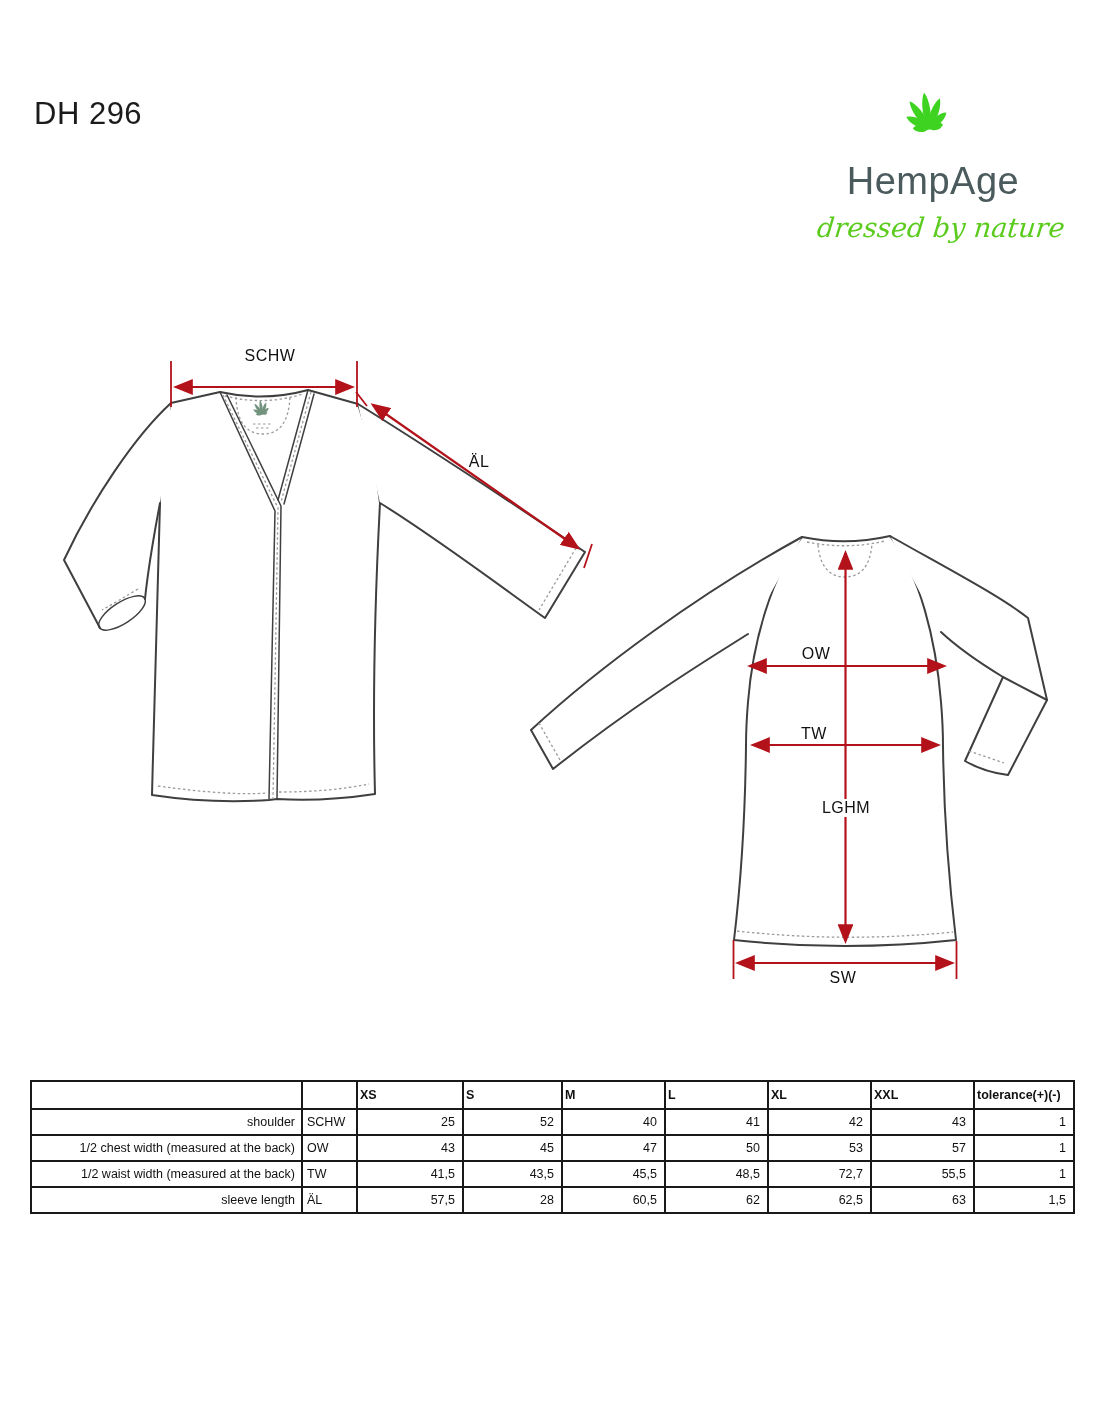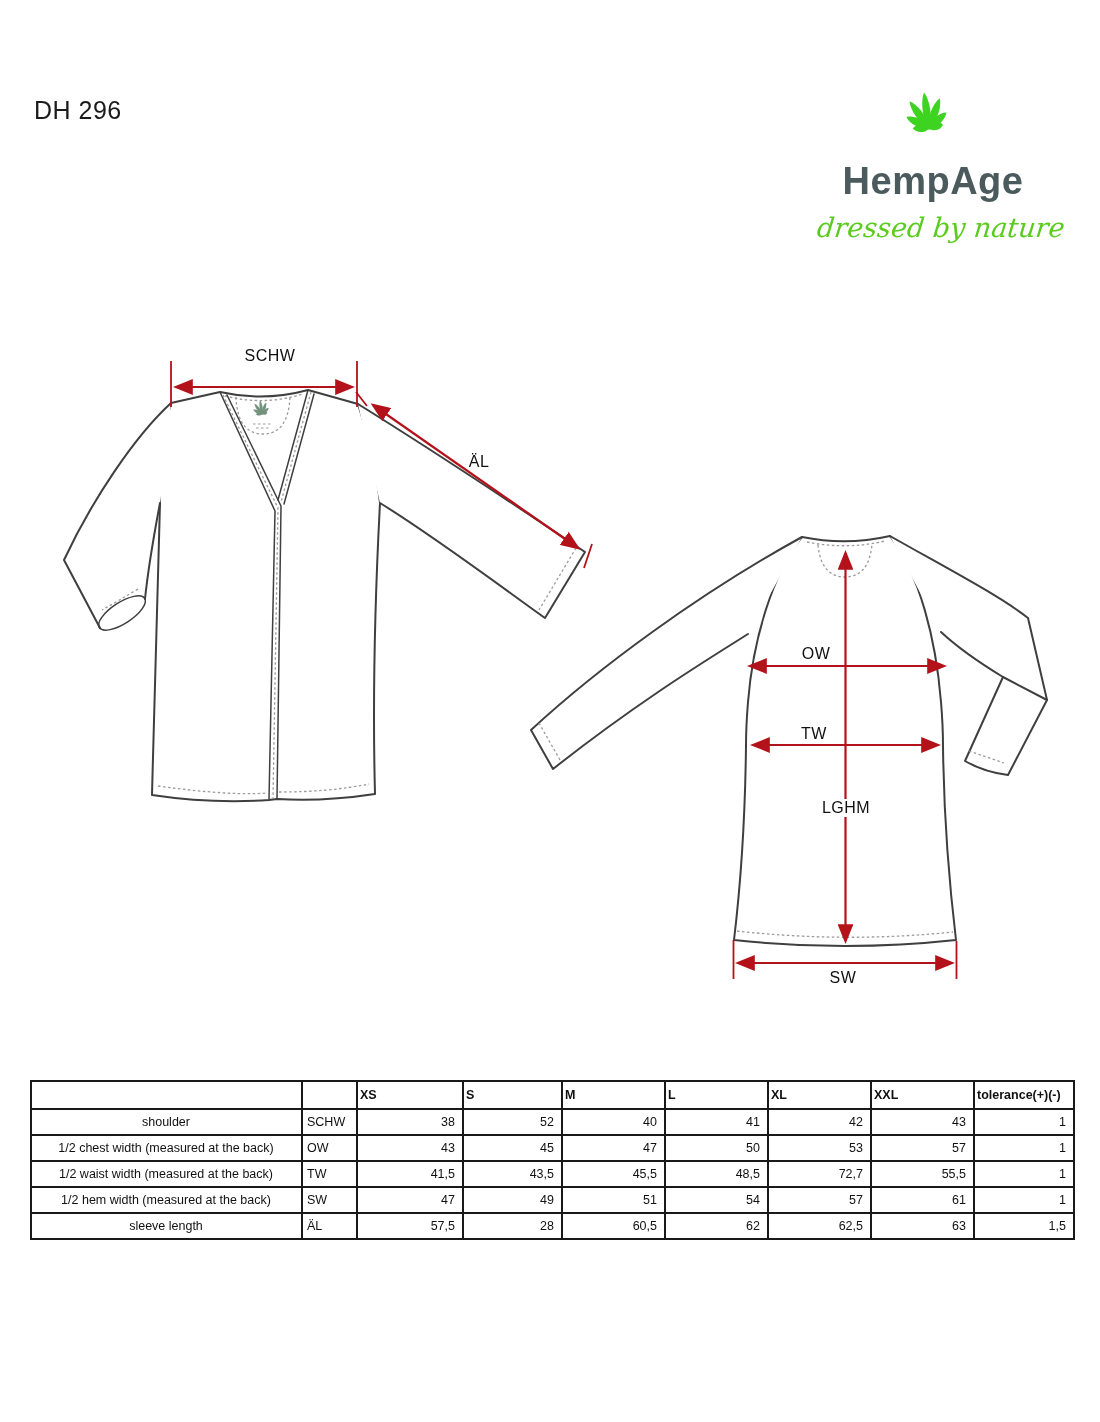--- a/index.html
+++ b/index.html
@@ -4,23 +4,23 @@
 <style>
   :root{
     --accent-red:#b4121a; --leaf-green:#3ed321; --tagline-green:#5bcc1e;
     --brand-gray:#4b5a5c; --outline-gray:#3f3f3f; --stitch-gray:#9a9a9a;
     --table-border:#191919;
   }
   html,body{margin:0;padding:0;background:#fff;}
   body{width:1100px;height:1422px;position:relative;overflow:hidden;
        font-family:"Liberation Sans",sans-serif;color:#1b1b1b;}
   .abs{position:absolute;}
-  #page-title{left:34px;top:96px;font-size:25px;letter-spacing:.5px;color:#1b1b1b;}
+  #page-title{left:34px;top:96px;font-size:31px;letter-spacing:.5px;color:#1b1b1b;}
   #brand-name{left:933px;top:160px;transform:translateX(-50%);font-size:38px;
-              font-weight:700;letter-spacing:.5px;color:var(--brand-gray);white-space:nowrap;}
+              font-weight:400;letter-spacing:.5px;color:var(--brand-gray);white-space:nowrap;}
   #brand-tagline{left:941px;top:212px;transform:translateX(-50%) skewX(-6deg);
               font-size:27px;font-style:italic;color:var(--tagline-green);
               font-family:"DejaVu Serif",serif;white-space:nowrap;}
   .mlabel{position:absolute;transform:translate(-50%,-50%);font-size:16px;
           letter-spacing:.5px;color:#111;white-space:nowrap;}
   #lghm-label{background:#fff;padding:0 4px;}
   svg{position:absolute;left:0;top:0;}
   .oline{fill:none;stroke:var(--outline-gray);stroke-width:2;stroke-linecap:round;stroke-linejoin:round;}
   .thin{stroke-width:1.5;}
   .ofill{fill:#fff;stroke:var(--outline-gray);stroke-width:2;stroke-linejoin:round;}
@@ -28,21 +28,21 @@
   .dash{fill:none;stroke:var(--stitch-gray);stroke-width:1.3;stroke-dasharray:2.5 2.5;}
   .red{stroke:var(--accent-red);stroke-width:2.2;fill:none;}
   .red-thin{stroke:var(--accent-red);stroke-width:1.8;fill:none;}
   .red-fill{fill:var(--accent-red);}
   .leaf{fill:var(--leaf-green);}
   #size-table{position:absolute;left:30px;top:1080px;width:1043px;border-collapse:collapse;
               table-layout:fixed;font-size:12.5px;color:#111;}
   #size-table th,#size-table td{border:2px solid var(--table-border);height:24px;
               padding:0 6px;overflow:hidden;white-space:nowrap;}
   #size-table thead th{height:26px;font-weight:bold;text-align:left;padding:0 2px;font-size:12.5px;}
-  #size-table td.lbl{text-align:center;padding-left:5px;}
+  #size-table td.lbl{text-align:right;padding-left:5px;}
   #size-table td.code{text-align:left;padding-left:4px;}
   #size-table td.num{text-align:right;padding-right:7px;}
 </style>
 </head>
 <body>
 
 <svg width="1100" height="1422" viewBox="0 0 1100 1422">
   <defs>
     <marker id="arr" viewBox="0 0 10 8" refX="8.5" refY="4" markerWidth="9" markerHeight="7.2" orient="auto-start-reverse">
         <path d="M0,0 L10,4 L0,8 Z" class="red-fill"></path>
@@ -155,21 +155,21 @@
       <th>L</th>
       <th>XL</th>
       <th>XXL</th>
       <th>tolerance(+)(-)</th>
     </tr>
   </thead>
   <tbody>
     <tr>
       <td class="lbl">shoulder</td>
       <td class="code">SCHW</td>
-      <td class="num">38</td>
+      <td class="num">25</td>
       <td class="num">52</td>
       <td class="num">40</td>
       <td class="num">41</td>
       <td class="num">42</td>
       <td class="num">43</td>
       <td class="num">1</td>
     </tr>
     <tr>
       <td class="lbl">1/2 chest width (measured at the back)</td>
       <td class="code">OW</td>
@@ -186,31 +186,20 @@
       <td class="code">TW</td>
       <td class="num">41,5</td>
       <td class="num">43,5</td>
       <td class="num">45,5</td>
       <td class="num">48,5</td>
       <td class="num">72,7</td>
       <td class="num">55,5</td>
       <td class="num">1</td>
     </tr>
     <tr>
-      <td class="lbl">1/2 hem width (measured at the back)</td>
-      <td class="code">SW</td>
-      <td class="num">47</td>
-      <td class="num">49</td>
-      <td class="num">51</td>
-      <td class="num">54</td>
-      <td class="num">57</td>
-      <td class="num">61</td>
-      <td class="num">1</td>
-    </tr>
-    <tr>
       <td class="lbl">sleeve length</td>
       <td class="code">ÄL</td>
       <td class="num">57,5</td>
       <td class="num">28</td>
       <td class="num">60,5</td>
       <td class="num">62</td>
       <td class="num">62,5</td>
       <td class="num">63</td>
       <td class="num">1,5</td>
     </tr>

